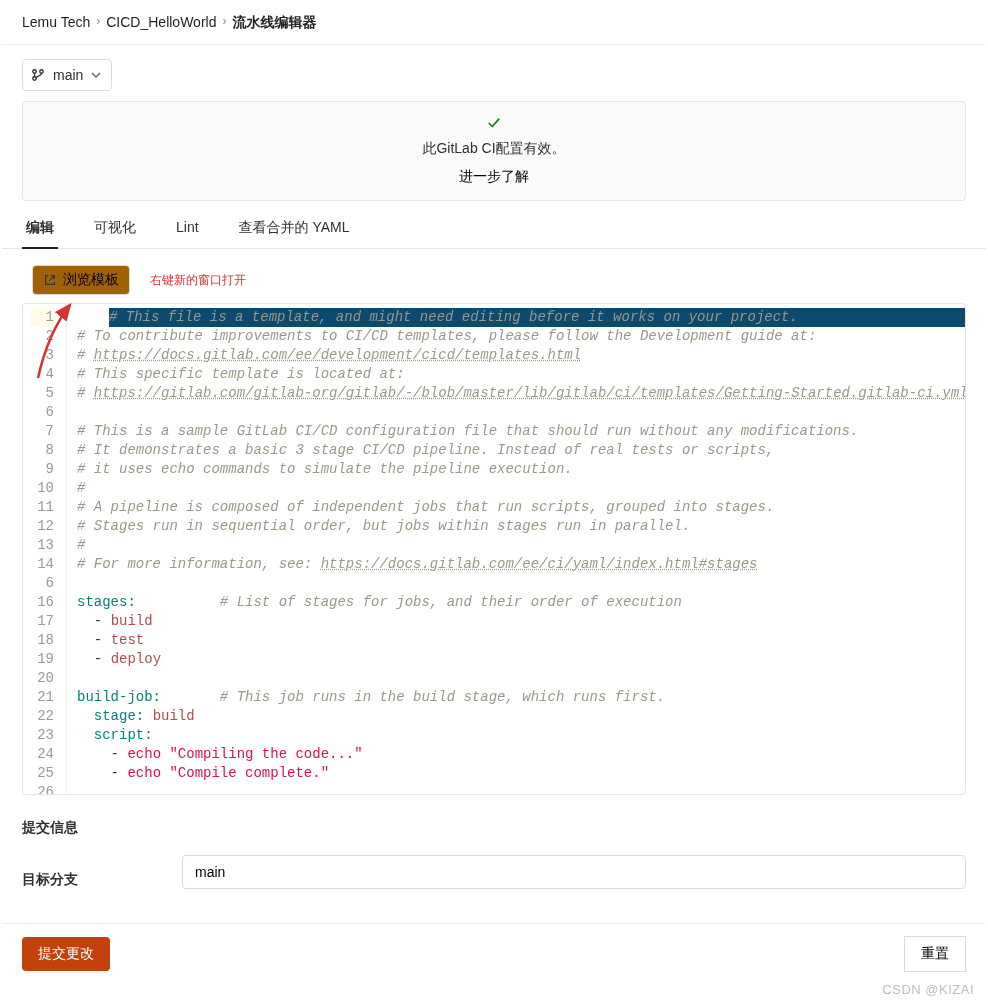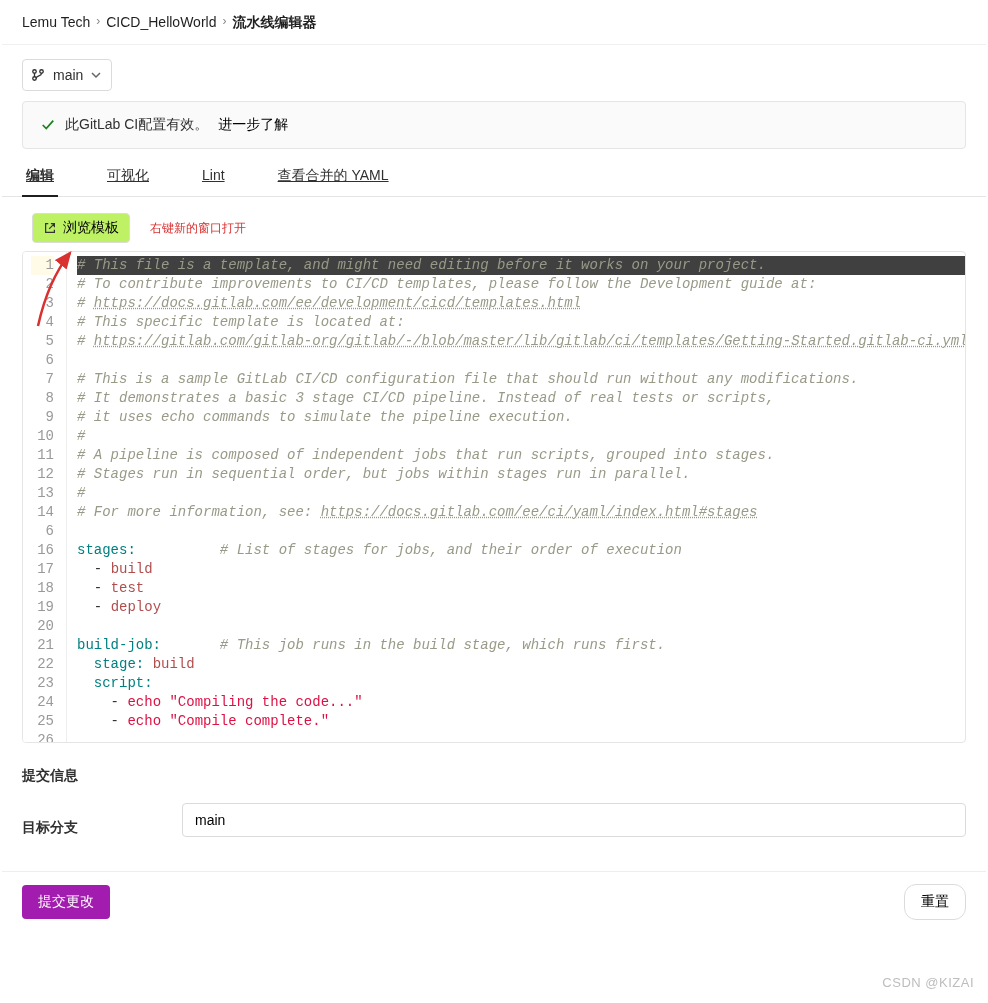--- a/index.html
+++ b/index.html
@@ -9,61 +9,61 @@
 
   .breadcrumb { display:flex; gap:6px; padding:14px 20px 12px 20px; font-size:14px; color:#1f1f1f; border-bottom:1px solid #f0f0f0; }
   .breadcrumb .sep { color:#888; font-size:12px; }
   .breadcrumb .current { font-weight:600; }
 
   .branch-row { padding:14px 20px 10px 20px; }
   .branch-select { display:inline-flex; align-items:center; gap:8px; border:1px solid #dbdbdb; border-radius:4px; padding:4px 10px 4px 8px; height:32px; cursor:pointer; background:#fff; }
   .branch-select svg { }
 
   .banner-wrap { padding:0 20px; }
-  .banner { border:1px solid #e5e5e5; background:#fafafa; border-radius:4px; padding:14px 18px; display:flex; align-items:center; gap:10px; font-size:14px; }
+  .banner { border:1px solid #e5e5e5; background:#fafafa; border-radius:4px; padding:14px 18px; display:flex; align-items:center; gap:10px; font-size:14px;flex-direction:column; }
   .banner a { color:#000000; text-decoration:none; }
   .banner .check { width:14px; height:14px; }
 
-  .tabs { display:flex; gap:45px; padding:18px 20px 0 20px; border-bottom:1px solid #e5e5e5;text-decoration:underline; }
+  .tabs { display:flex; gap:32px; padding:18px 20px 0 20px; border-bottom:1px solid #e5e5e5; }
   .tab { padding:0 4px 10px 4px; cursor:pointer; color:#303030; }
   .tab.active { font-weight:600; border-bottom:2px solid #1f1f1f; margin-bottom:-1px; }
 
   .toolbar { display:flex; align-items:center; gap:20px; padding:16px 20px 8px 30px; position:relative; }
-  .browse-btn { display:inline-flex; align-items:center; gap:6px; border:1px solid #dbdbdb; border-radius:4px; background:#bef264; padding:5px 10px; font-size:14px; cursor:pointer; }
+  .browse-btn { display:inline-flex; align-items:center; gap:6px; border:1px solid #dbdbdb; border-radius:4px; background:#a16207; padding:5px 10px; font-size:14px; cursor:pointer; }
   .browse-btn svg { width:14px; height:14px; }
   .annot { color:#d93030; font-size:12px; }
   .arrow { position:absolute; left:26px; top:54px; pointer-events:none; }
 
   .editor-wrap { margin:0 20px; border:1px solid #e5e5e5; border-radius:4px; overflow:hidden; }
   .editor { display:flex; font-family:"SFMono-Regular",Consolas,"Liberation Mono",Menlo,monospace; font-size:14px; line-height:19px; height:490px; overflow-y:auto; }
   .gutter { background:#fff; color:#999; text-align:right; padding:4px 12px 4px 8px; user-select:none; border-right:1px solid #eee; min-width:44px; }
   .gutter div { height:19px; }
   .gutter div.hl { background:#fffbe6; }
   .code { padding:4px 10px; flex:1; white-space:pre; }
   .code-line { height:19px; }
-  .code-line.hl { background:#404040; }
+  .code-line.hl { background:#0c4a6e;margin-left:32px; }
   .c-comment { color:#998; font-style:italic; }
   .c-key { color:#008080; }
   .c-str { color:#d14; }
   .c-dash { color:#333; }
   .c-val { color:#b14d4d; }
   .c-link { color:#998; font-style:italic; text-decoration:underline dotted; }
 
   .form { padding:18px 20px 8px 20px; }
   .form-row { display:flex; align-items:flex-end; margin-bottom:18px; }
   .form-label { width:160px; padding-top:6px; color:#303030; font-weight:600; font-size:14px; }
   .form-field { flex:1; }
   .ta { width:100%; height:70px; border:1px solid #dbdbdb; border-radius:4px; padding:8px 12px; font-family:inherit; font-size:14px; resize:vertical; }
   .txt { width:100%; height:34px; border:1px solid #dbdbdb; border-radius:4px; padding:6px 12px; font-family:inherit; font-size:14px; }
 
   .footer { display:flex; align-items:center; justify-content:space-between; padding:12px 20px 2px 20px; border-top:1px solid #eee; margin-top:8px; }
-  .btn-primary { background:#a21caf; color:#fff; border:none; border-radius:4px; padding:8px 16px; font-size:14px; cursor:pointer; }
-  .btn-secondary { background:#fff; border:1px solid #dbdbdb; border-radius:12px; padding:8px 16px; font-size:14px; cursor:pointer; }
+  .btn-primary { background:#c2410c; color:#fff; border:none; border-radius:4px; padding:8px 16px; font-size:14px; cursor:pointer; }
+  .btn-secondary { background:#fff; border:1px solid #dbdbdb; border-radius:0; padding:8px 16px; font-size:14px; cursor:pointer; }
 
-  .watermark { position:fixed; right:14px; bottom:13px; color:#bdbdbd; font-size:13px; letter-spacing:0.5px; }
+  .watermark { position:fixed; right:14px; bottom:6px; color:#bdbdbd; font-size:13px; letter-spacing:0.5px; }
 </style>
 </head>
 <body>
 
 <div class="page">
 
   <div class="breadcrumb">
     <span>Lemu Tech</span>
     <span class="sep">›</span>
     <span>CICD_HelloWorld</span>

